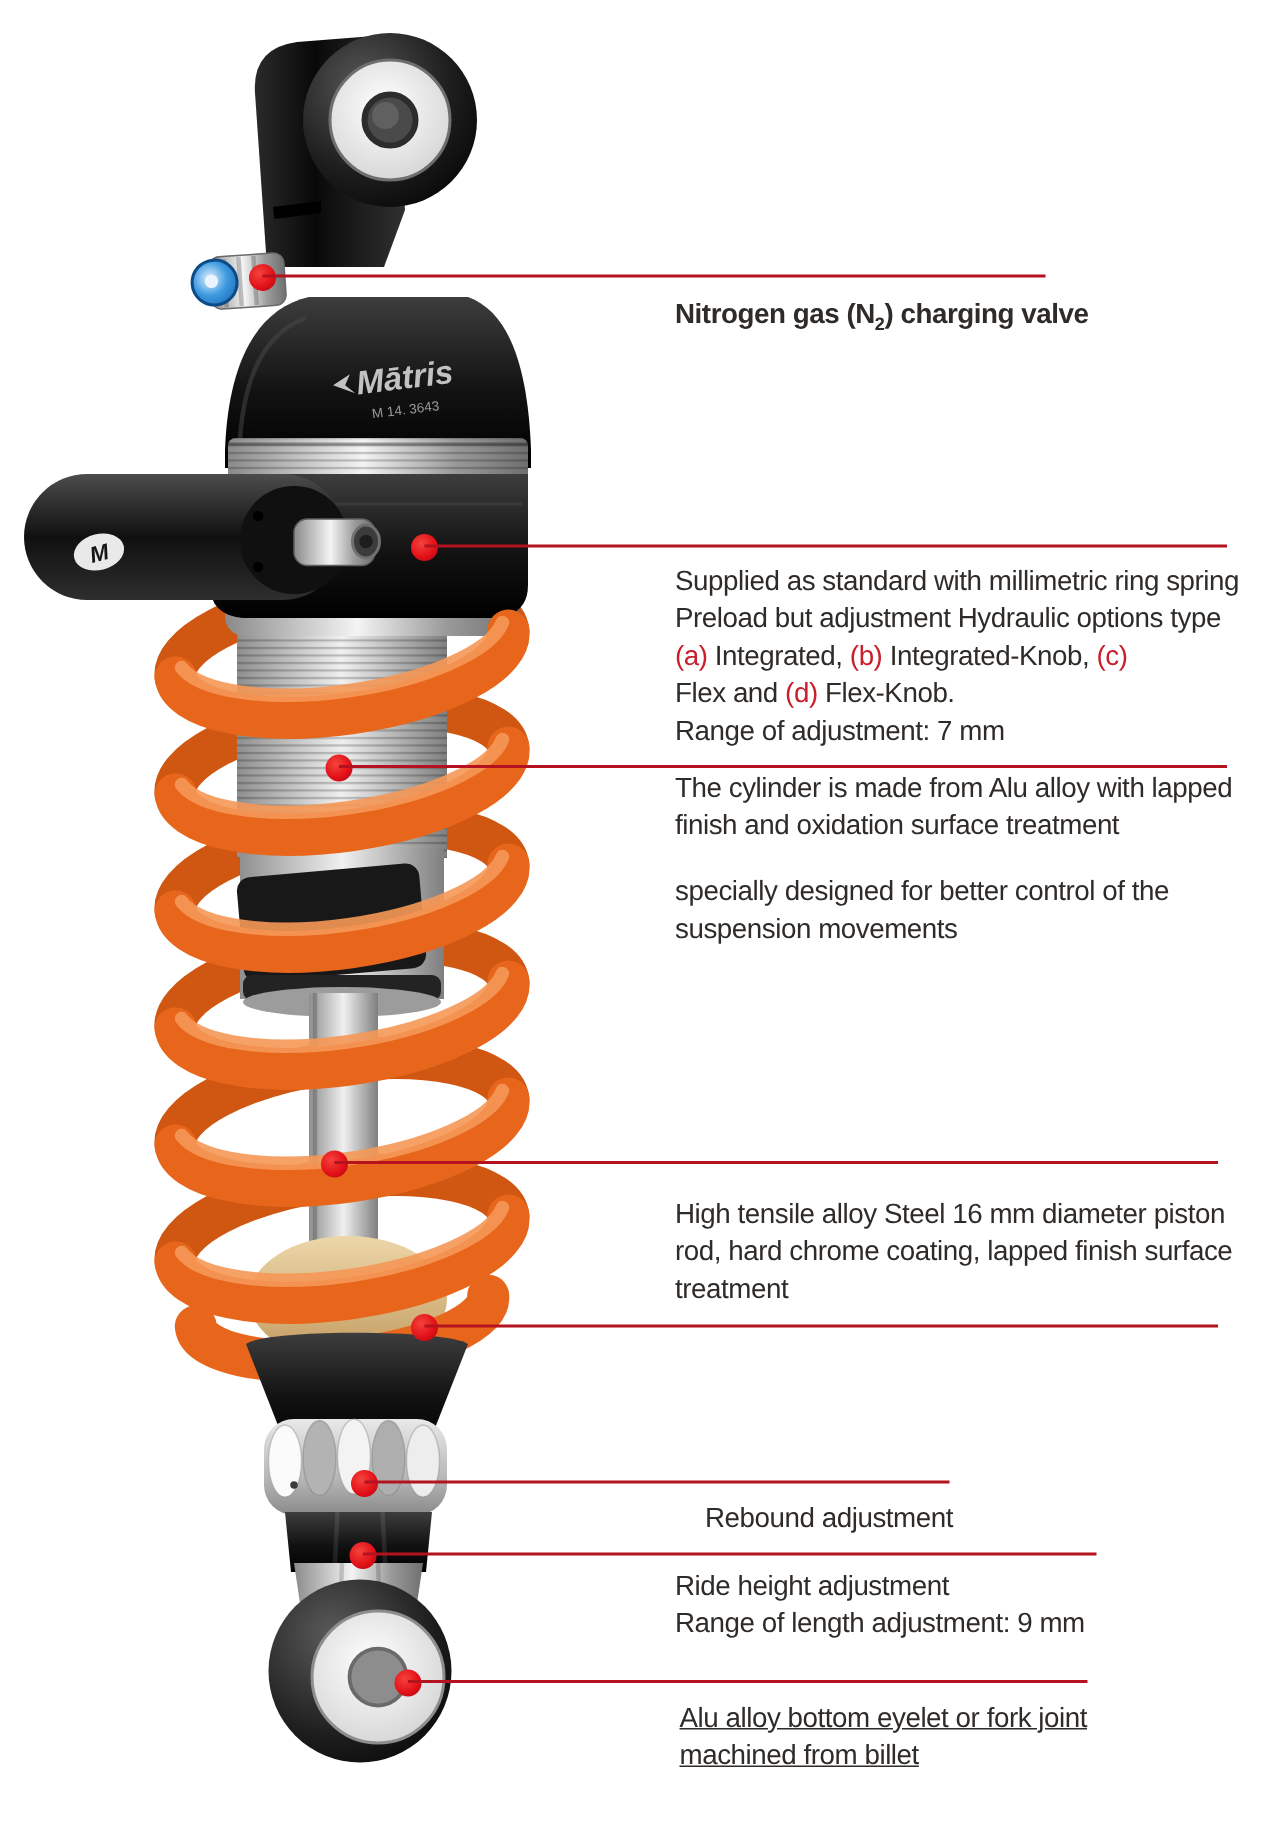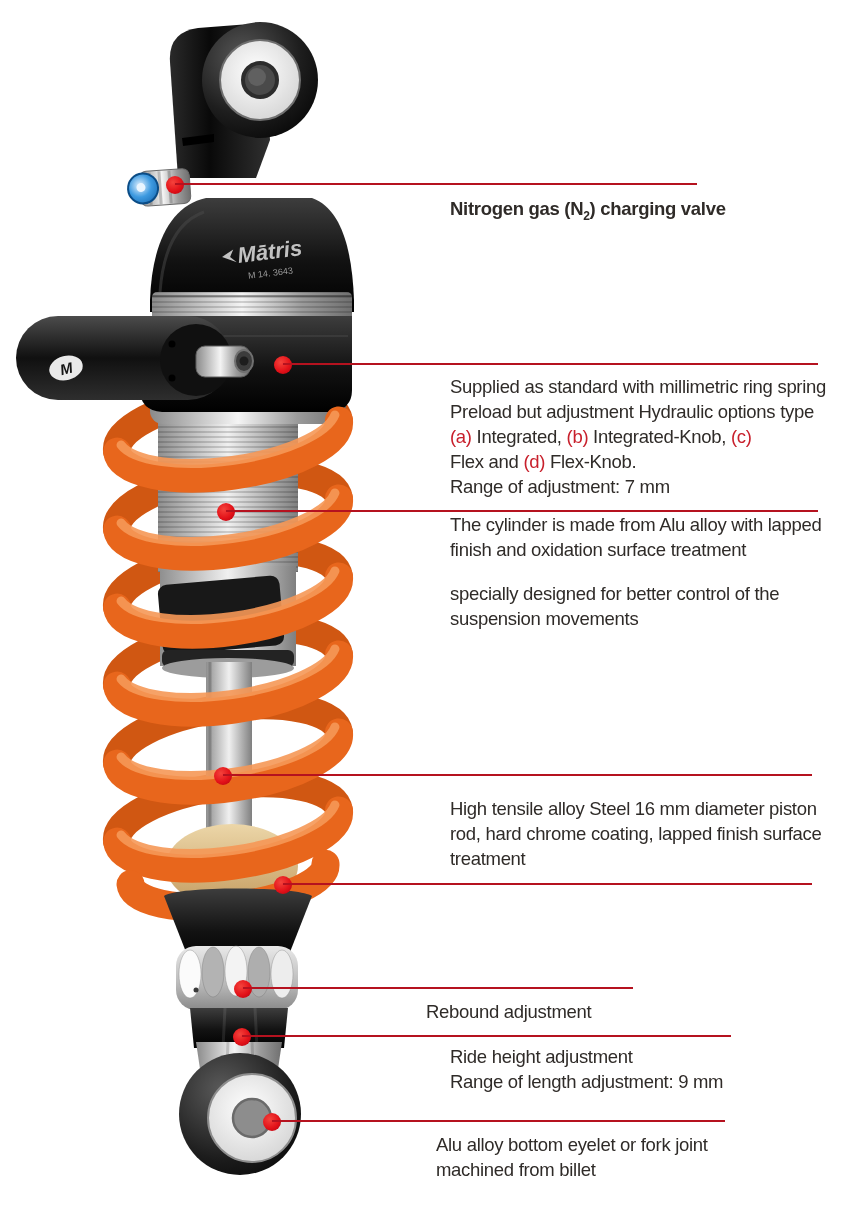--- a/index.html
+++ b/index.html
@@ -256,27 +256,27 @@
     <p></p>
   </div>
 
   <div class="co-text" style="left:450px;top:796px;">
     <div class="ln">High tensile alloy Steel 16 mm diameter piston</div>
     <div class="ln">rod, hard chrome coating, lapped finish surface</div>
     <div class="ln">treatment</div>
   </div>
 
 
-  <div class="co-text" style="left:426px;top:999px;">
+  <div class="co-text" style="left:470px;top:999px;">
     <div class="ln">Rebound adjustment</div>
   </div>
 
   <div class="co-text" style="left:450px;top:1044px;">
     <div class="ln">Ride height adjustment</div>
     <div class="ln">Range of length adjustment: 9 mm</div>
   </div>
 
-  <div class="co-text" style="left:436px;top:1132px;">
+  <div class="co-text" style="left:453px;top:1132px;text-decoration:underline;">
     <div class="ln">Alu alloy bottom eyelet or fork joint</div>
     <div class="ln">machined from billet</div>
   </div>
 
 </div>
 
 </body></html>

